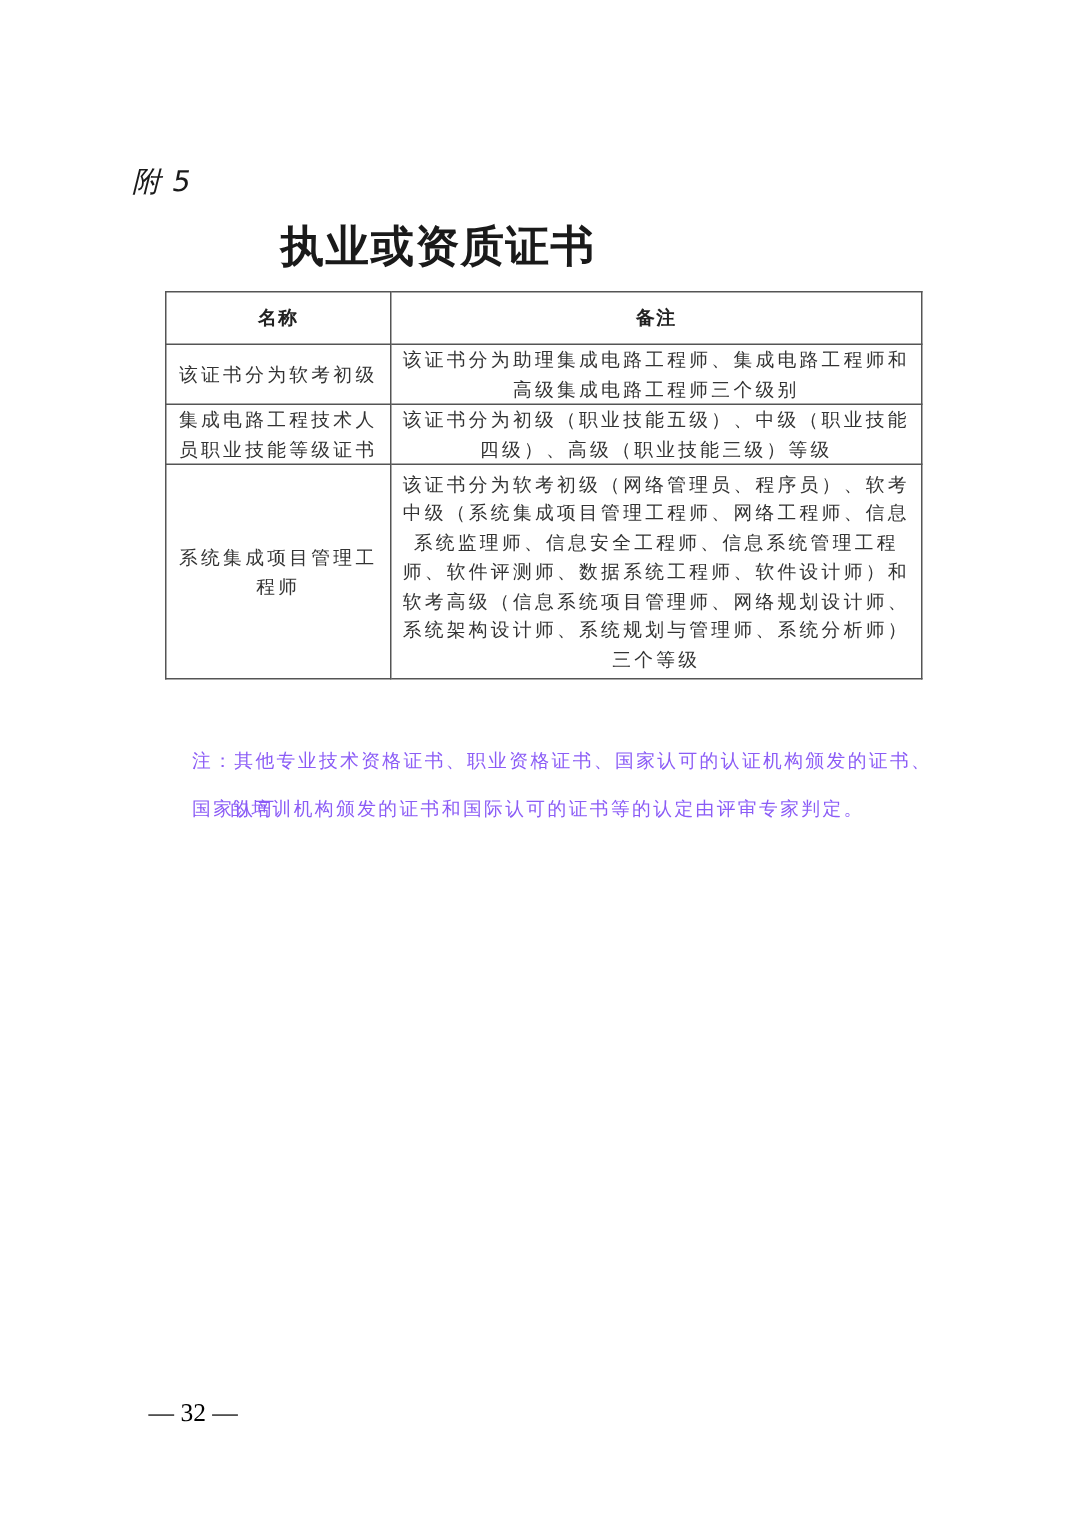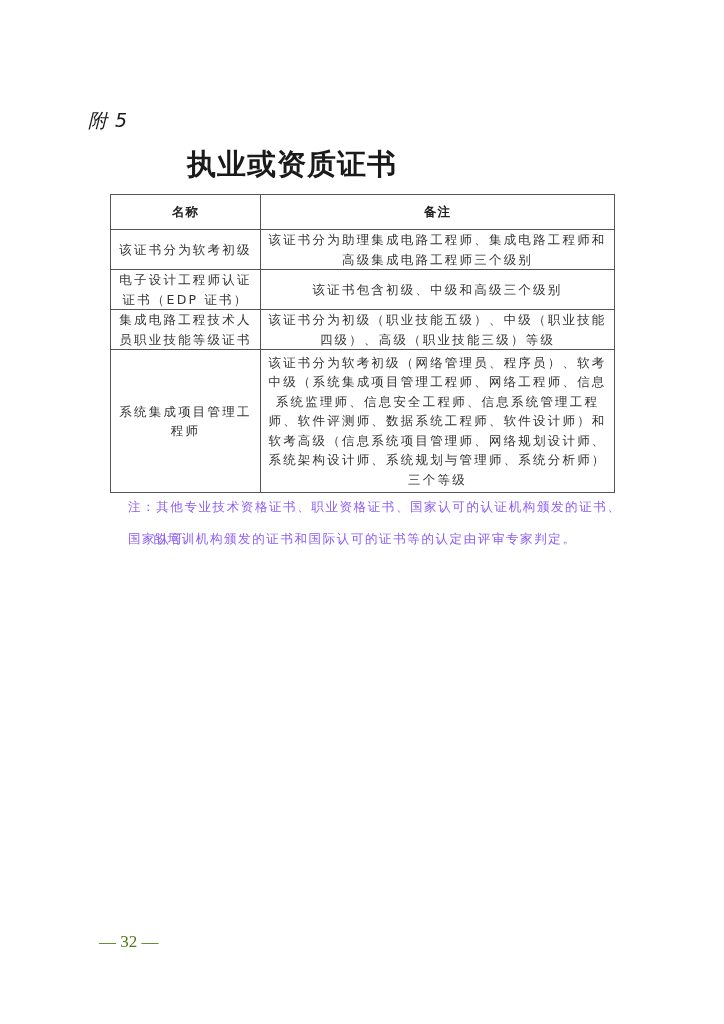--- a/index.html
+++ b/index.html
@@ -88,21 +88,21 @@
     .note-line-2 {
       top: 523px;
       text-align: center;
     }
     .page-number {
       position: absolute;
       left: 99px;
       top: 932px;
       font-size: 17px;
       font-family: "Liberation Serif", serif;
-      color: #4d7c0f;
+      color: #000000;
     }
   </style>
 </head>
 <body>
 
 <div class="appendix-label">附 5</div>
 
 <div class="page-title">执业或资质证书</div>
 
 <table class="cert-table">
@@ -110,24 +110,20 @@
     <tr>
       <th class="col-name">名称</th>
       <th class="col-name-note">备注</th>
     </tr>
   </thead>
   <tbody>
     <tr class="row-1">
       <td class="col-name">该证书分为软考初级</td>
       <td class="col-note">该证书分为助理集成电路工程师、集成电路工程师和高级集成电路工程师三个级别</td>
     </tr>
-    <tr class="row-2">
-      <td class="col-name">电子设计工程师认证证书（EDP 证书）</td>
-      <td class="col-note">该证书包含初级、中级和高级三个级别</td>
-    </tr>
     <tr class="row-3">
       <td class="col-name">集成电路工程技术人员职业技能等级证书</td>
       <td class="col-note">该证书分为初级（职业技能五级）、中级（职业技能四级）、高级（职业技能三级）等级</td>
     </tr>
     <tr class="row-4">
       <td class="col-name">系统集成项目管理工程师</td>
       <td class="col-note">该证书分为软考初级（网络管理员、程序员）、软考中级（系统集成项目管理工程师、网络工程师、信息系统监理师、信息安全工程师、信息系统管理工程师、软件评测师、数据系统工程师、软件设计师）和软考高级（信息系统项目管理师、网络规划设计师、系统架构设计师、系统规划与管理师、系统分析师）三个等级</td>
     </tr>
   </tbody>
 </table>

